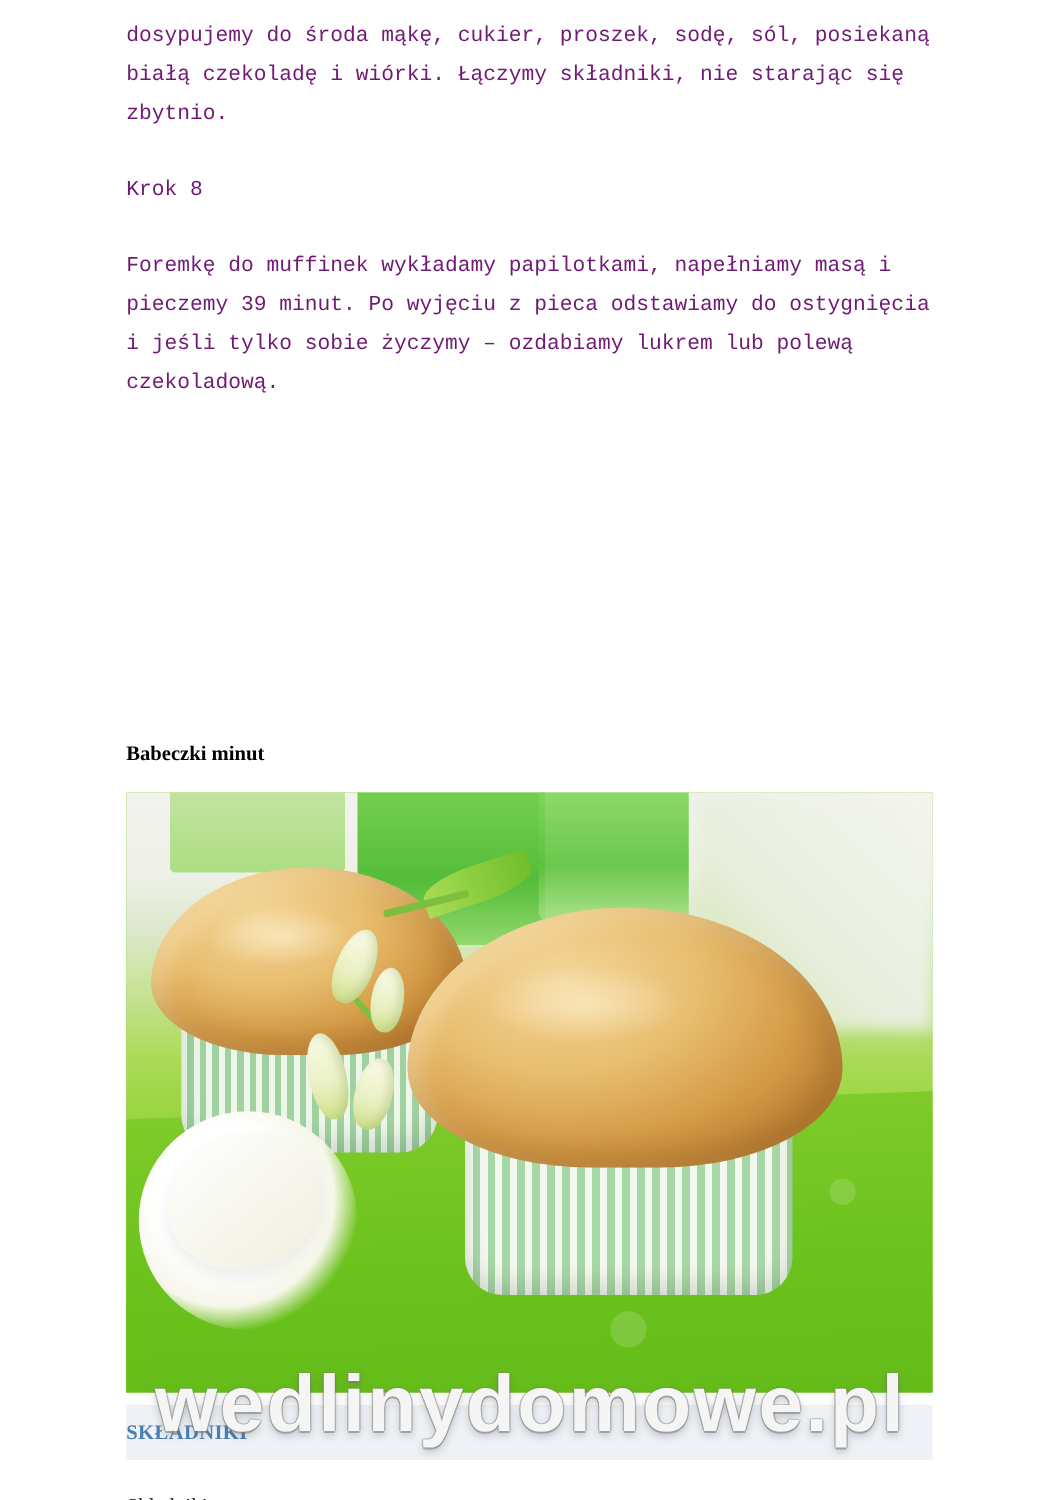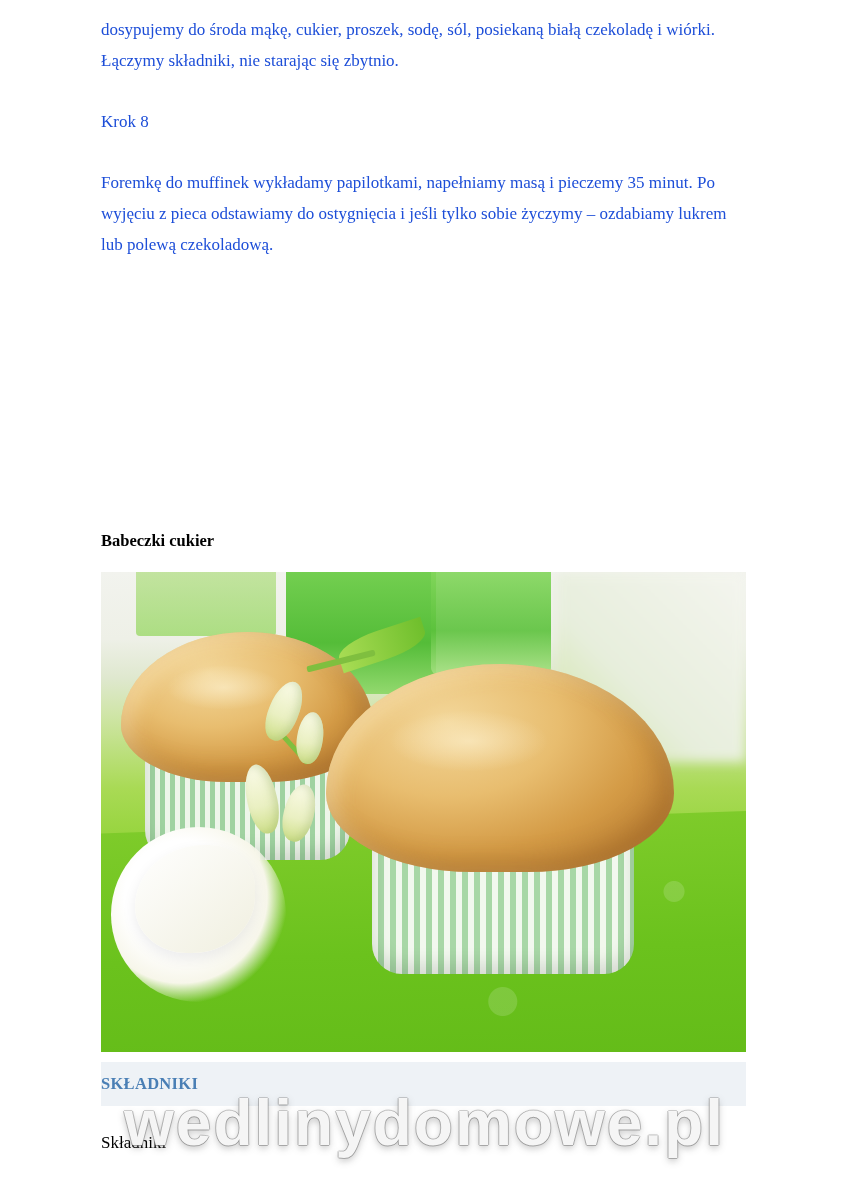--- a/index.html
+++ b/index.html
@@ -22,24 +22,24 @@
     height: 1200px;
     padding: 0;
   }
   .content {
     position: absolute;
     left: 101px;
     top: 0;
     width: 645px;
   }
   .para {
-    font-family: Liberation Serif, serif;
+    font-family: Liberation Mono, monospace;
     font-size: 17px;
     line-height: 31px;
-    color: #1d4ed8;
+    color: #701a75;
     margin: 0;
   }
   .para-1 { margin-top: 14px; }
   .krok { margin-top: 30px; }
   .para-3 { margin-top: 30px; }
 
   .section-title {
     margin-top: 270px;
     font-family: "Liberation Serif", serif;
     font-weight: bold;
@@ -212,23 +212,23 @@
 <body>
 
 <div class="page">
 
   <div class="content">
 
     <p class="para para-1">dosypujemy do środa mąkę, cukier, proszek, sodę, sól, posiekaną białą czekoladę i wiórki. Łączymy składniki, nie starając się zbytnio.</p>
 
     <p class="para krok">Krok 8</p>
 
-    <p class="para para-3">Foremkę do muffinek wykładamy papilotkami, napełniamy masą i pieczemy 35 minut. Po wyjęciu z pieca odstawiamy do ostygnięcia i jeśli tylko sobie życzymy – ozdabiamy lukrem lub polewą czekoladową.</p>
-
-    <div class="section-title">Babeczki cukier</div>
+    <p class="para para-3">Foremkę do muffinek wykładamy papilotkami, napełniamy masą i pieczemy 39 minut. Po wyjęciu z pieca odstawiamy do ostygnięcia i jeśli tylko sobie życzymy – ozdabiamy lukrem lub polewą czekoladową.</p>
+
+    <div class="section-title">Babeczki minut</div>
 
     <div class="photo">
       <div class="ph-bg"></div>
       <div class="ph-blur-right"></div>
       <div class="ph-glass3"></div>
       <div class="ph-glass1"></div>
       <div class="ph-glass2"></div>
       <div class="ph-napkin"></div>
 
       <div class="muffin m1">

